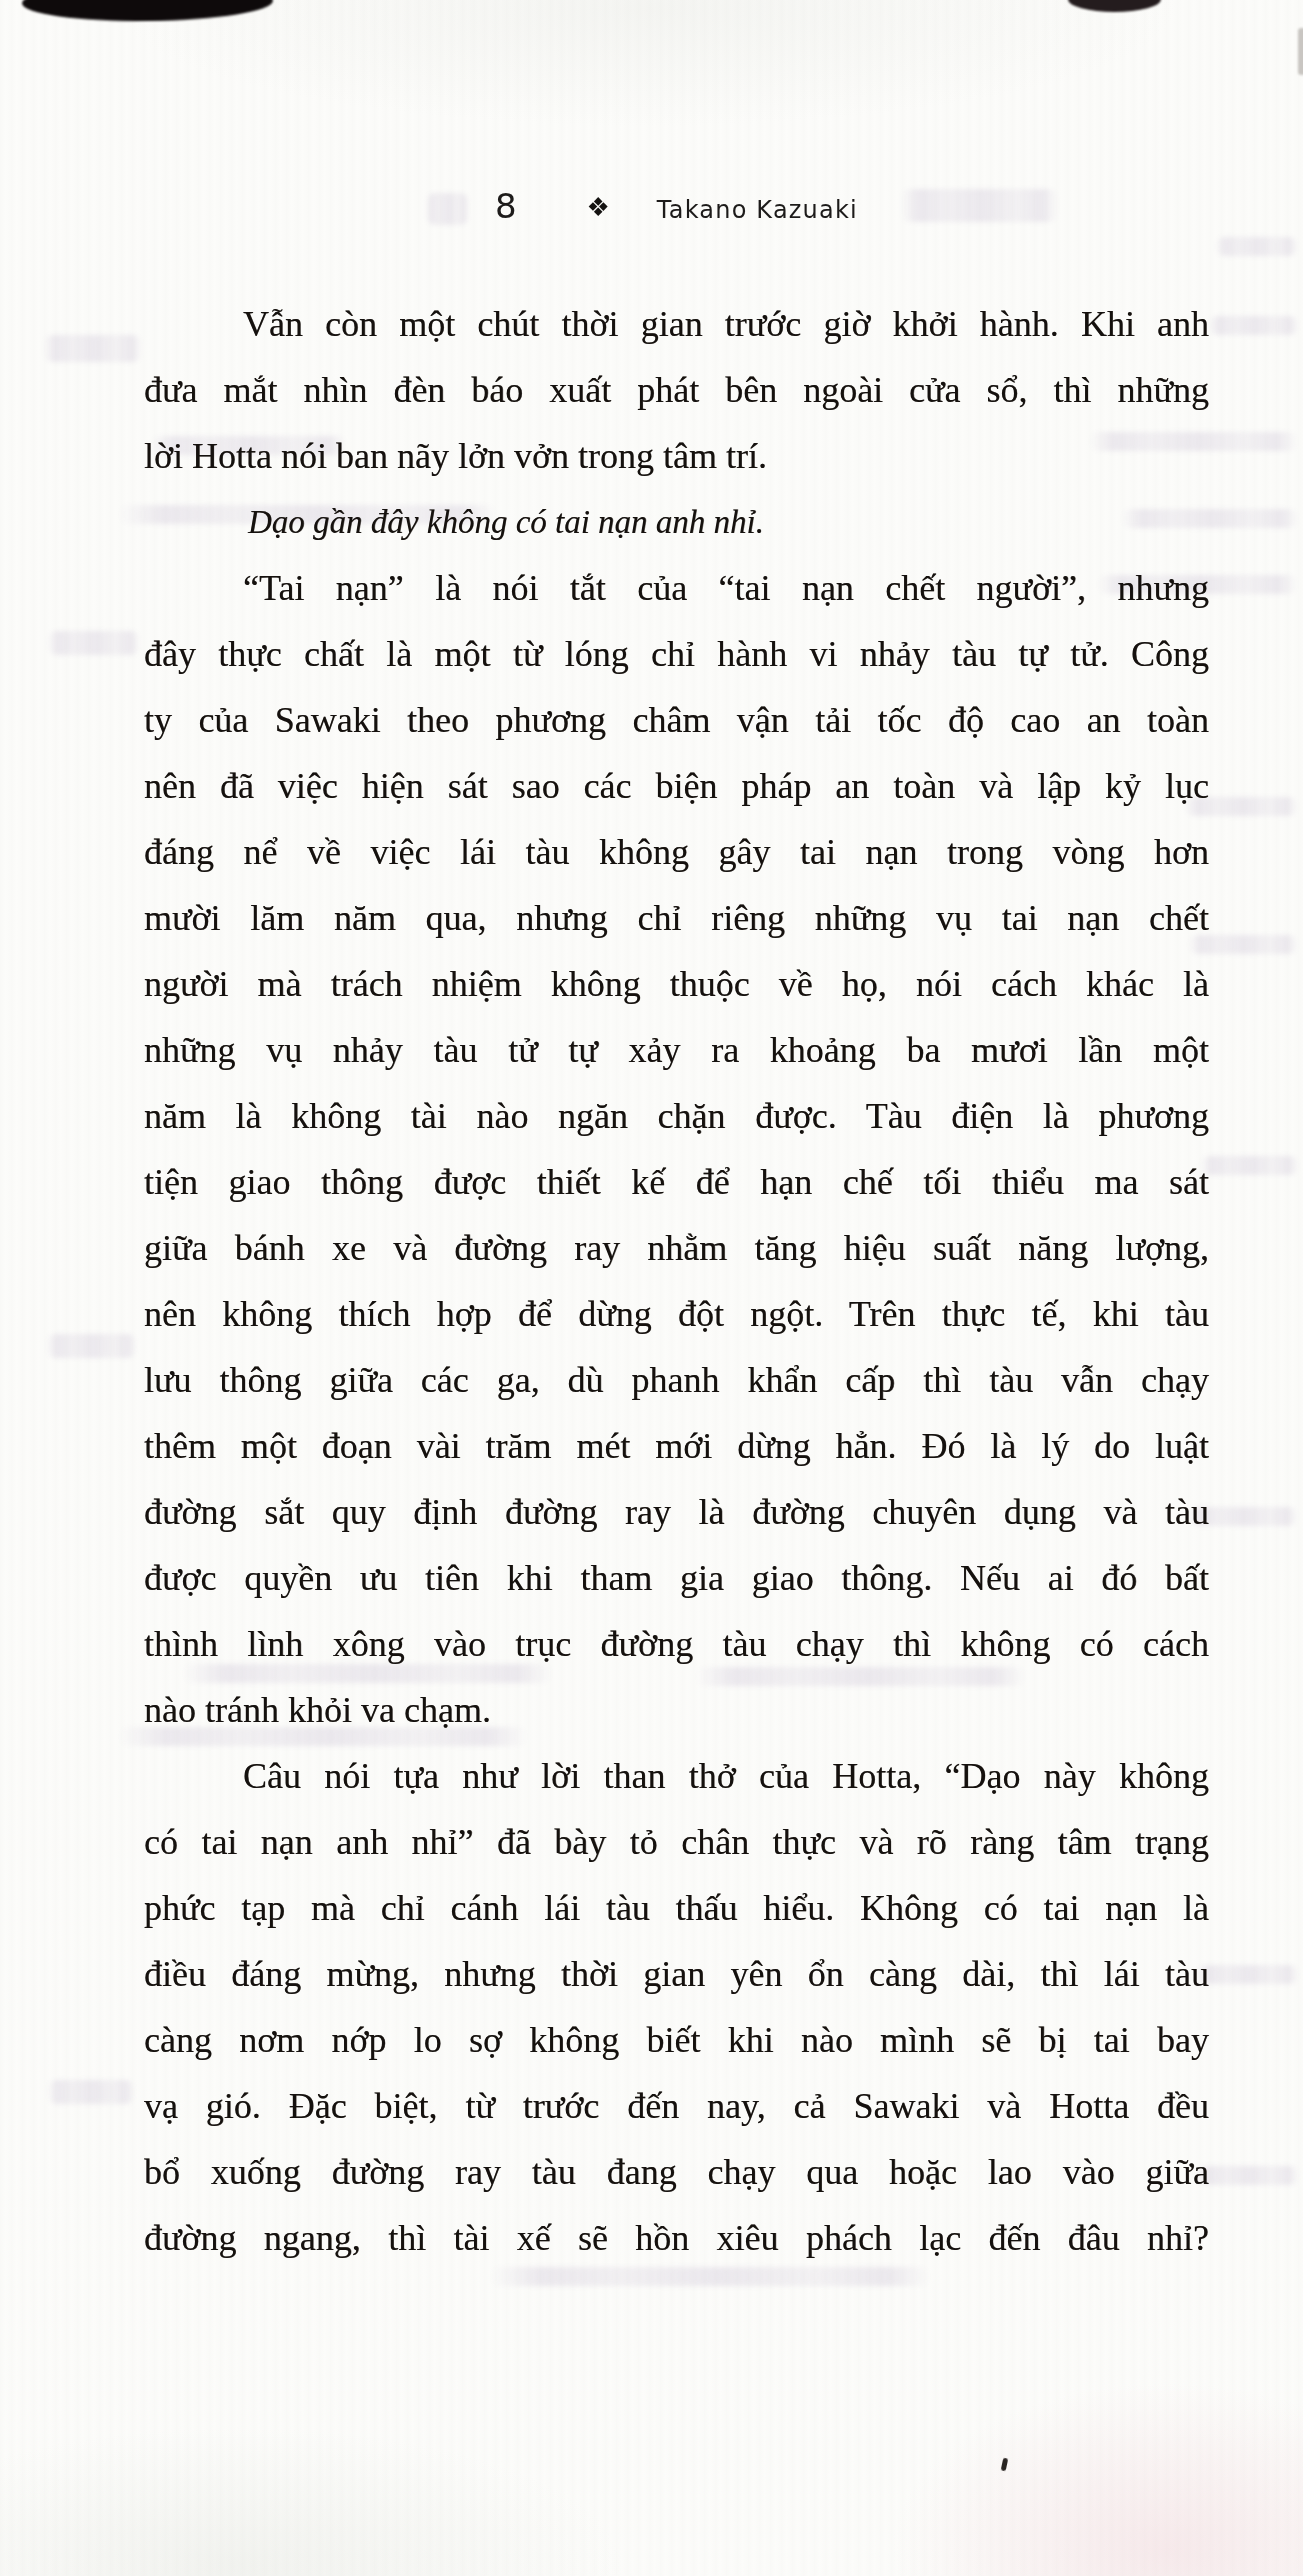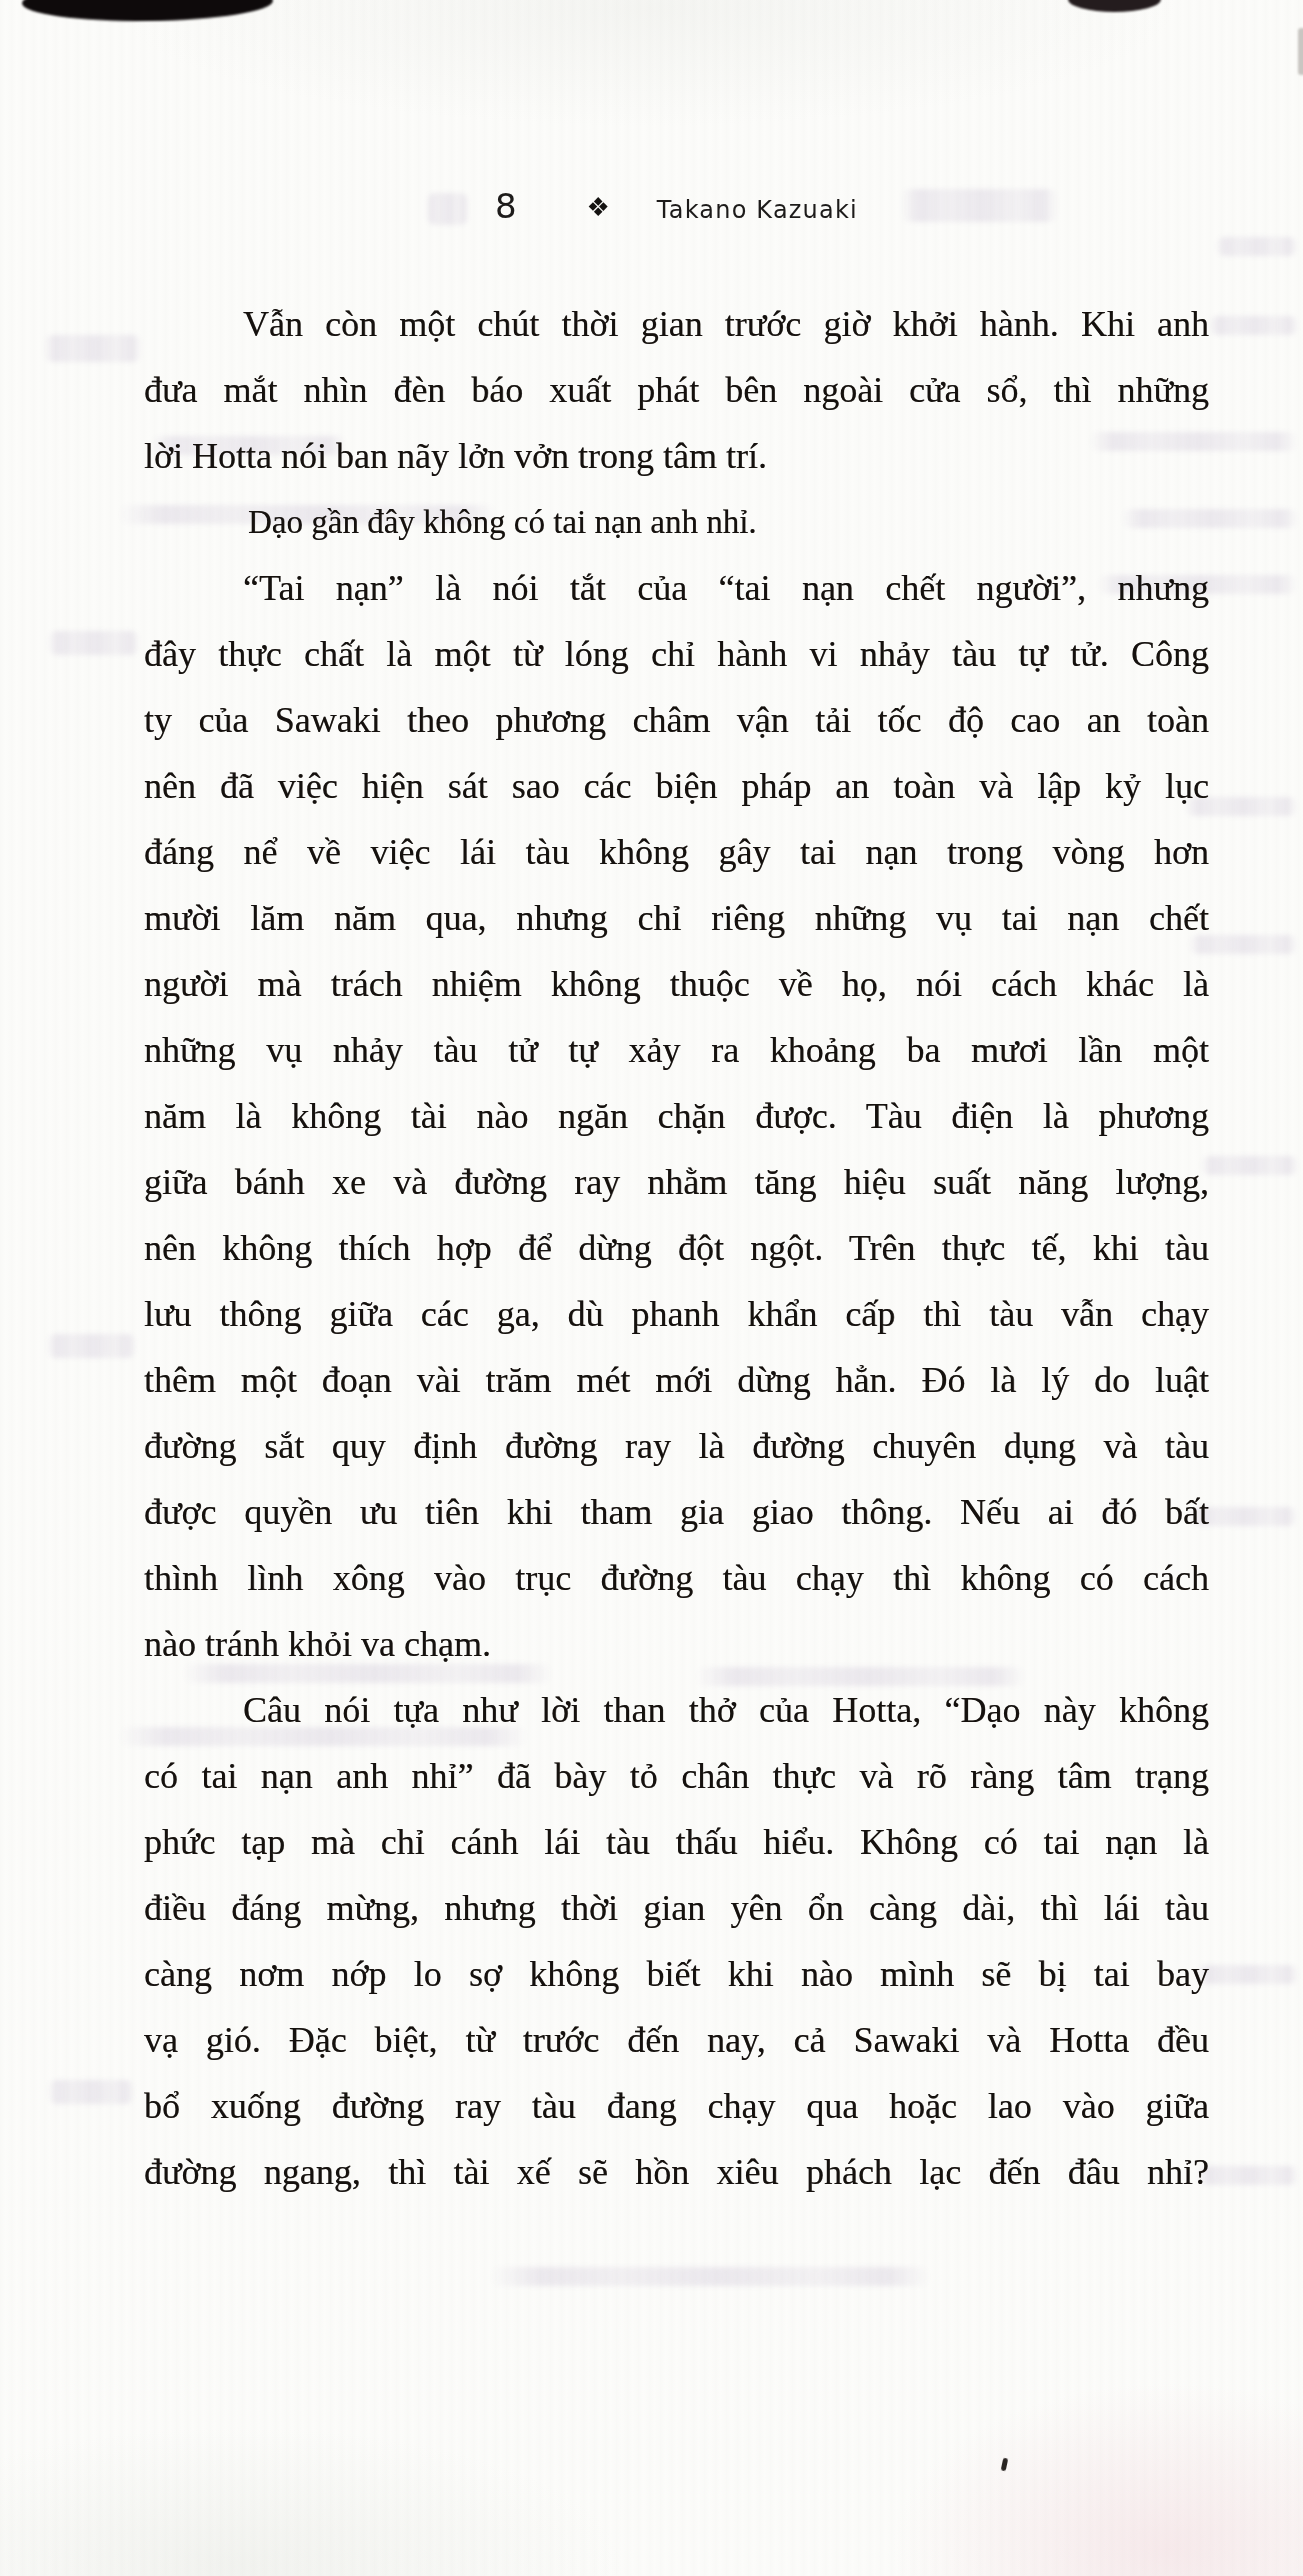--- a/index.html
+++ b/index.html
@@ -31,21 +31,21 @@
     color:#15110e;
   }
   .line{
     height:66px;line-height:66px;font-size:36px;
     white-space:normal;overflow:visible;
     text-shadow:0.3px 0.3px 0.6px rgba(25,18,12,0.55);
     text-justify:inter-word;
   }
   .line.just{text-align:justify;text-align-last:justify;}
   .line.indent{text-indent:99px;}
-  .line.italic{text-indent:104px;font-size:33px;}
+  .line.italic{font-style:italic;text-indent:104px;font-size:33px;}
   
   .mark-top-left{
     position:absolute;left:22px;top:-17.4px;width:251px;height:38px;
     background:#0e0a0b;border-radius:50%;
     filter:blur(0.9px);
     transform:rotate(-0.6deg);
   }
   .mark-top-right{
     position:absolute;left:1068px;top:-12.6px;width:93px;height:25px;
     background:#241c1e;border-radius:50%;
@@ -114,20 +114,21 @@
       <div class="line indent italic">Dạo gần đây không có tai nạn anh nhỉ.</div>
       <div class="line just indent">“Tai nạn” là nói tắt của “tai nạn chết người”, nhưng</div>
       <div class="line just">đây thực chất là một từ lóng chỉ hành vi nhảy tàu tự tử. Công</div>
       <div class="line just">ty của Sawaki theo phương châm vận tải tốc độ cao an toàn</div>
       <div class="line just">nên đã việc hiện sát sao các biện pháp an toàn và lập kỷ lục</div>
       <div class="line just">đáng nể về việc lái tàu không gây tai nạn trong vòng hơn</div>
       <div class="line just">mười lăm năm qua, nhưng chỉ riêng những vụ tai nạn chết</div>
       <div class="line just">người mà trách nhiệm không thuộc về họ, nói cách khác là</div>
       <div class="line just">những vụ nhảy tàu tử tự xảy ra khoảng ba mươi lần một</div>
       <div class="line just">năm là không tài nào ngăn chặn được. Tàu điện là phương</div>
+      <div class="line just">tiện giao thông được thiết kế để hạn chế tối thiểu ma sát</div>
       <div class="line just">giữa bánh xe và đường ray nhằm tăng hiệu suất năng lượng,</div>
       <div class="line just">nên không thích hợp để dừng đột ngột. Trên thực tế, khi tàu</div>
       <div class="line just">lưu thông giữa các ga, dù phanh khẩn cấp thì tàu vẫn chạy</div>
       <div class="line just">thêm một đoạn vài trăm mét mới dừng hẳn. Đó là lý do luật</div>
       <div class="line just">đường sắt quy định đường ray là đường chuyên dụng và tàu</div>
       <div class="line just">được quyền ưu tiên khi tham gia giao thông. Nếu ai đó bất</div>
       <div class="line just">thình lình xông vào trục đường tàu chạy thì không có cách</div>
       <div class="line">nào tránh khỏi va chạm.</div>
       <div class="line just indent">Câu nói tựa như lời than thở của Hotta, “Dạo này không</div>
       <div class="line just">có tai nạn anh nhỉ” đã bày tỏ chân thực và rõ ràng tâm trạng</div>

